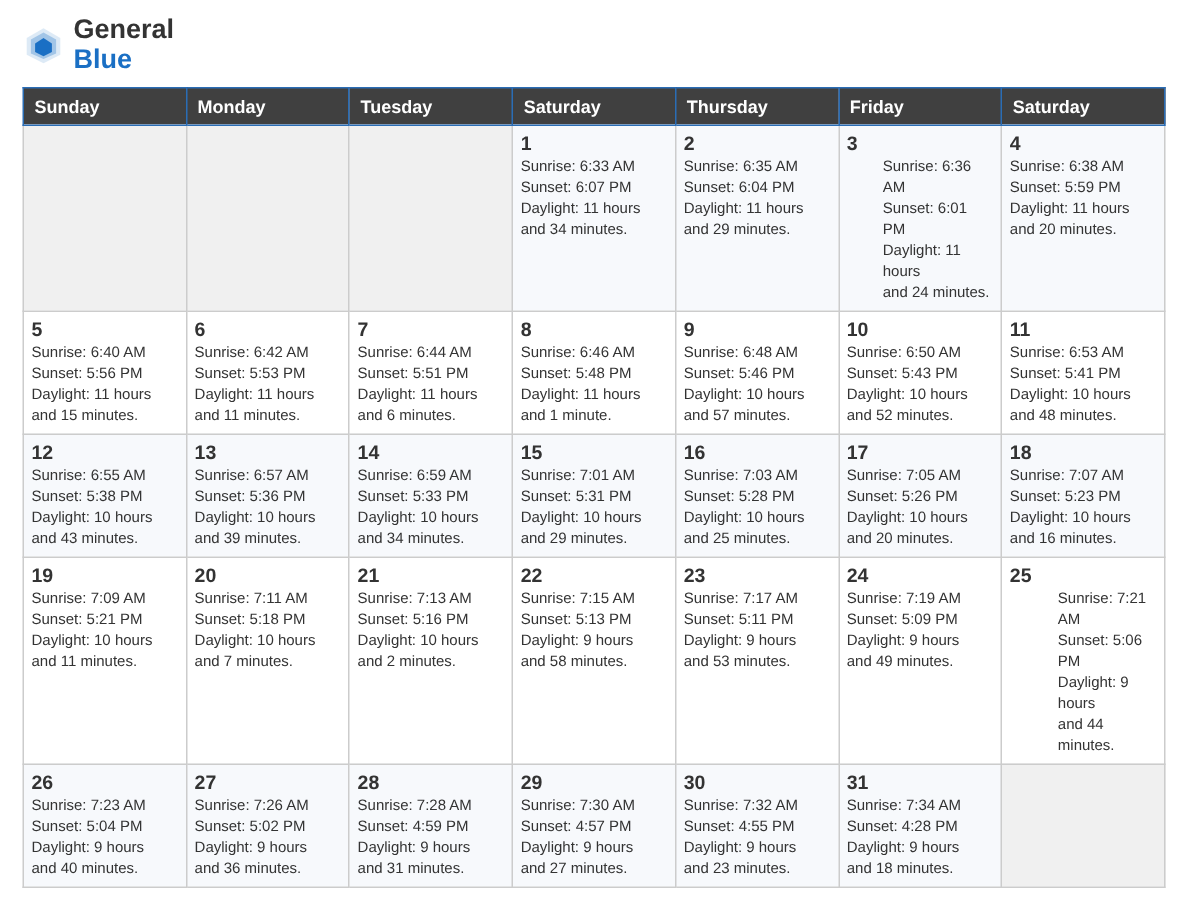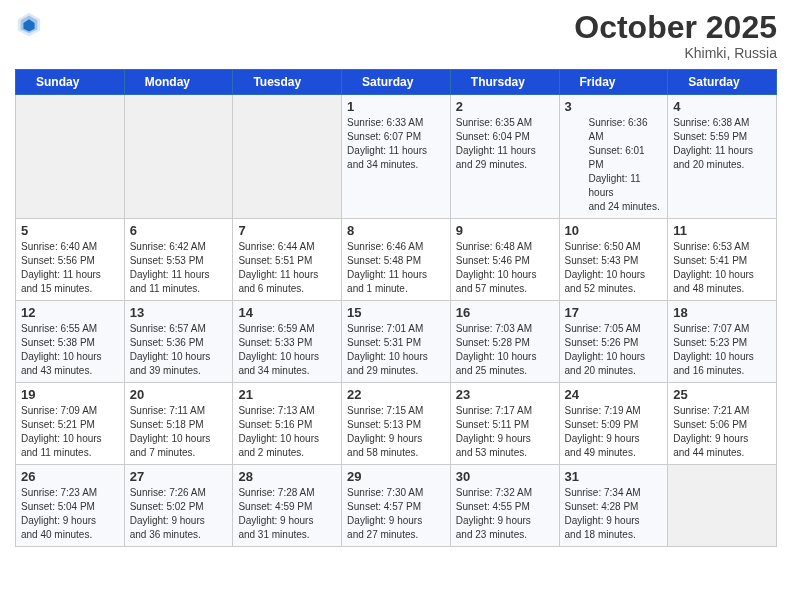--- a/index.html
+++ b/index.html
@@ -44,25 +44,25 @@
     .location {
       font-size: 14px;
       color: #555;
     }
     table {
       width: 100%;
       border-collapse: collapse;
       table-layout: fixed;
     }
     thead tr th {
-      background: #1d4ed8;
+      background: #404040;
       color: #fff;
       font-size: 12px;
       font-weight: bold;
-      padding: 5px 20px;
+      padding: 5px 7px;
       text-align: left;
       border: 1px solid #2a6db5;
     }
     tbody tr td {
       border: 1px solid #ccc;
       vertical-align: top;
       padding: 4px 5px;
       min-height: 80px;
       font-size: 10.5px;
       color: #333;
@@ -93,24 +93,24 @@
 </head>
 <body>
 
 <div class="header">
   <div class="logo">
     <svg class="logo-icon" viewBox="0 0 30 30" xmlns="http://www.w3.org/2000/svg">
       <polygon points="15,3 27,10 27,22 15,28 3,22 3,10" fill="#1a6fc4" opacity="0.15"></polygon>
       <polygon points="15,6 24,11 24,21 15,25 6,21 6,11" fill="#1a6fc4" opacity="0.3"></polygon>
       <polygon points="15,10 21,14 21,20 15,23 9,20 9,14" fill="#1a6fc4"></polygon>
     </svg>
-  </div>
-  <div class="title-block">
-    <div class="month-title">October 2025</div>
-    <div class="location">Khimki, Russia</div>
+    <div class="logo-text">
+      <span class="logo-general">General</span><br>
+      <span class="logo-blue">Blue</span>
+    </div>
   </div>
 </div>
 
 <table>
   <thead>
     <tr>
       <th>Sunday</th>
       <th>Monday</th>
       <th>Tuesday</th>
       <th>Saturday</th>
@@ -293,21 +293,21 @@
         </td>
         <td>
           <span class="day-num">24</span>
           <div class="day-info" style="white-space: pre-line;">Sunrise: 7:19 AM
 Sunset: 5:09 PM
 Daylight: 9 hours
 and 49 minutes.</div>
         </td>
         <td>
           <span class="day-num">25</span>
-          <div class="day-info" style="white-space: pre-line;">Sunrise: 7:21 AM
+          <div class="day-info" style="white-space: pre-line; margin-left: 32px;">Sunrise: 7:21 AM
 Sunset: 5:06 PM
 Daylight: 9 hours
 and 44 minutes.</div>
         </td>
       </tr>
       <tr>
         <td>
           <span class="day-num">26</span>
           <div class="day-info" style="white-space: pre-line;">Sunrise: 7:23 AM
 Sunset: 5:04 PM

